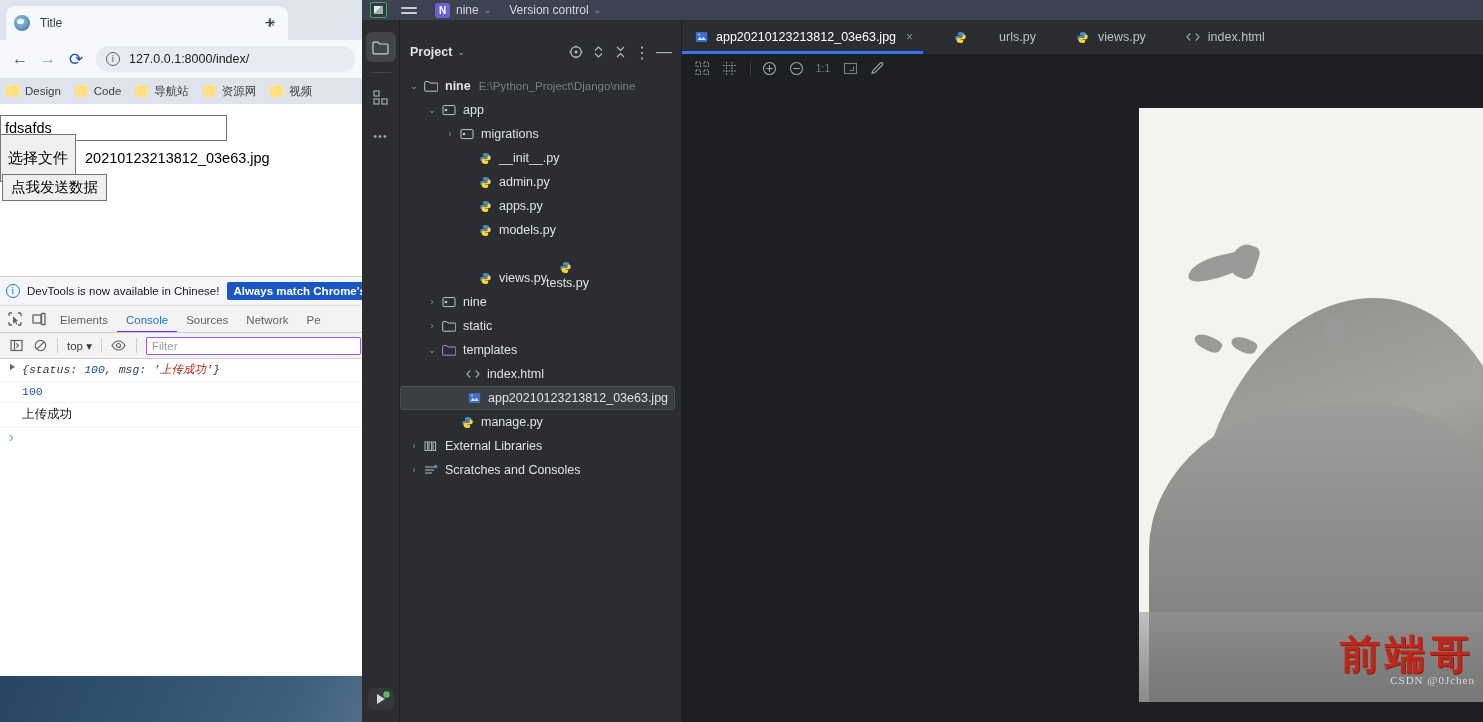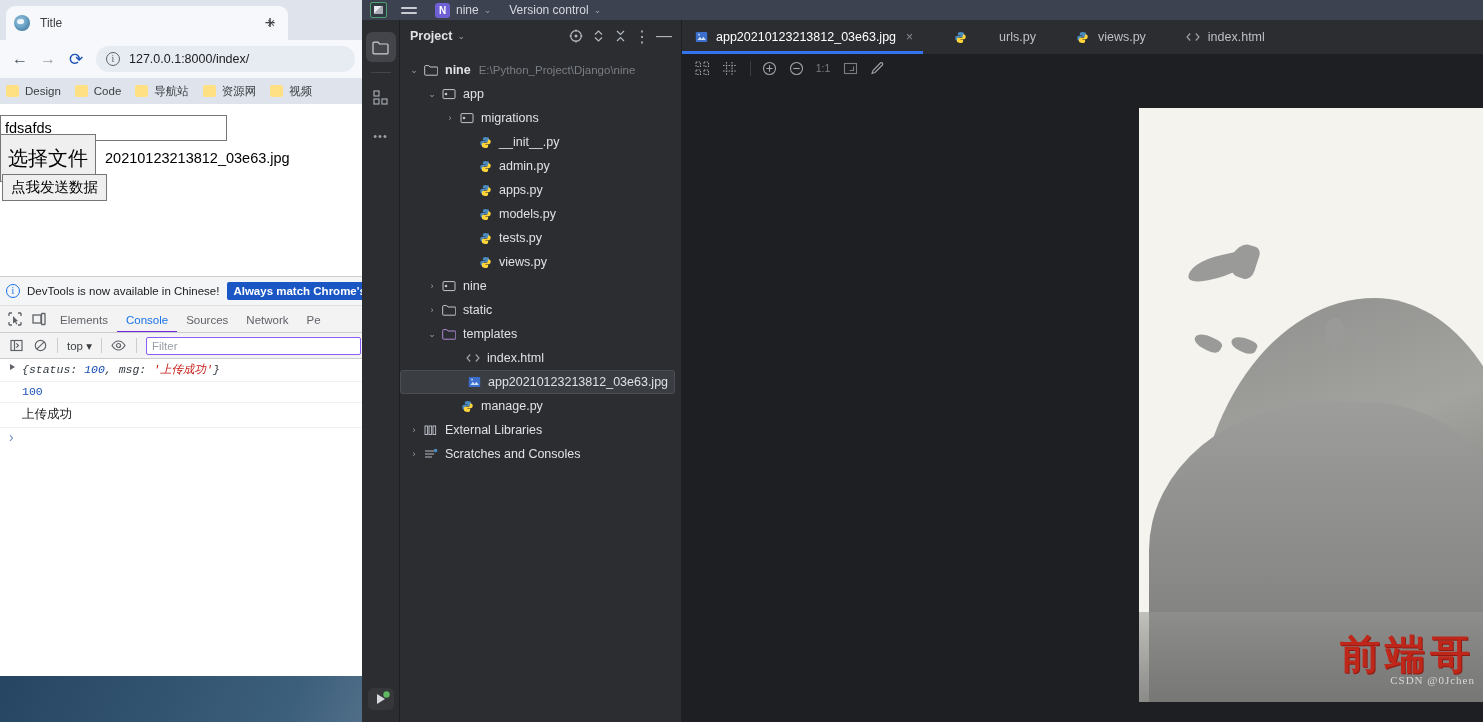--- a/index.html
+++ b/index.html
@@ -83,21 +83,21 @@
   .page-body { padding: 8px 0 0 0; }
   .text-input {
     display: block; width: 227px; height: 26px; margin: 3px 0 4px 0;
     border: 1px solid #767676; background: #fff;
     font-size: 14.5px; color: #000; padding: 2px 4px;
     font-family: "Liberation Sans", sans-serif;
   }
   .file-row { display: flex; align-items: center; height: 25px; margin-bottom: 4px; }
   .file-btn {
     border: 1px solid #767676; background: #efefef; color: #000;
-    font-size: 20px; padding: 14px 7px; cursor: pointer; line-height: 18px;
+    font-size: 15px; padding: 14px 7px; cursor: pointer; line-height: 18px;
   }
   .file-name { font-size: 14.5px; color: #000; margin-left: 9px; }
   .send-btn {
     display: inline-block; border: 1px solid #767676; background: #efefef; color: #000;
     font-size: 14.5px; padding: 3px 8px; cursor: pointer; margin-left: 2px;
   }
 
   
   .devtools {
     position: absolute; left: 0; bottom: 0; width: 365px; height: 400px;
@@ -207,21 +207,21 @@
   }
   .ts-btn.active { background: #43454a; }
   .ts-divider { width: 20px; height: 1px; background: #43454a; margin: 2px 0 10px 0; }
   .ts-bottom { position: absolute; bottom: 10px; left: 4px; }
 
   .project-pane {
     width: 282px; background: #2b2d30; border-right: 1px solid #1e1f22;
     display: flex; flex-direction: column;
   }
   .pp-header {
-    height: 32px; display: flex; align-items: center; padding: 0 6px 0 10px;
+    height: 32px; display: flex; align-items: center; padding: 0 6px 0 10px; margin-top: 16px;
   }
   .pp-title { font-size: 12.5px; color: #dfe1e5; font-weight: bold; white-space: nowrap; }
   .pp-actions { margin-left: auto; display: flex; align-items: center; }
   .pp-ico {
     width: 22px; height: 22px; display: flex; align-items: center; justify-content: center;
     color: #b4b8bf; cursor: pointer;
   }
   .tree { padding-top: 6px; font-size: 12.5px; overflow: hidden; }
   .tr {
     display: flex; align-items: center; height: 24px; padding-right: 6px;
@@ -563,21 +563,21 @@
           <div class="tr" style="padding-left:60px;">
             <span class="tw"></span>
             <span class="tr-ico">
               <svg width="13" height="13" viewBox="0 0 13 13">
                   <path d="M6.5 1c-2 0-2.6.8-2.6 1.8v1.4h2.8v.6H3.1C2 4.8 1.3 5.6 1.3 7.2S2 9.6 3.1 9.6h1V8.1c0-1 .7-1.8 1.8-1.8h2.6c1 0 1.6-.6 1.6-1.5V2.8C10.1 1.8 9 1 6.5 1z" fill="#4b8bbe"></path>
                   <path d="M6.5 12c2 0 2.6-.8 2.6-1.8V8.8H6.3v-.6h3.6c1.1 0 1.8-.8 1.8-2.4S11 3.4 9.9 3.4h-1v1.5c0 1-.7 1.8-1.8 1.8H4.5c-1 0-1.6.6-1.6 1.5v1.9c0 1 1.1 1.9 3.6 1.9z" fill="#ffd43b"></path>
                 </svg>
             </span>
             <span class="tr-label">models.py</span>
           </div>
-          <div class="tr" style="padding-left:60px;">
+          <div class="tr" style="padding-left:60px;flex-direction:column;">
             <span class="tw"></span>
             <span class="tr-ico">
               <svg width="13" height="13" viewBox="0 0 13 13">
                   <path d="M6.5 1c-2 0-2.6.8-2.6 1.8v1.4h2.8v.6H3.1C2 4.8 1.3 5.6 1.3 7.2S2 9.6 3.1 9.6h1V8.1c0-1 .7-1.8 1.8-1.8h2.6c1 0 1.6-.6 1.6-1.5V2.8C10.1 1.8 9 1 6.5 1z" fill="#4b8bbe"></path>
                   <path d="M6.5 12c2 0 2.6-.8 2.6-1.8V8.8H6.3v-.6h3.6c1.1 0 1.8-.8 1.8-2.4S11 3.4 9.9 3.4h-1v1.5c0 1-.7 1.8-1.8 1.8H4.5c-1 0-1.6.6-1.6 1.5v1.9c0 1 1.1 1.9 3.6 1.9z" fill="#ffd43b"></path>
                 </svg>
             </span>
             <span class="tr-label">tests.py</span>
           </div>
           <div class="tr" style="padding-left:60px;">

